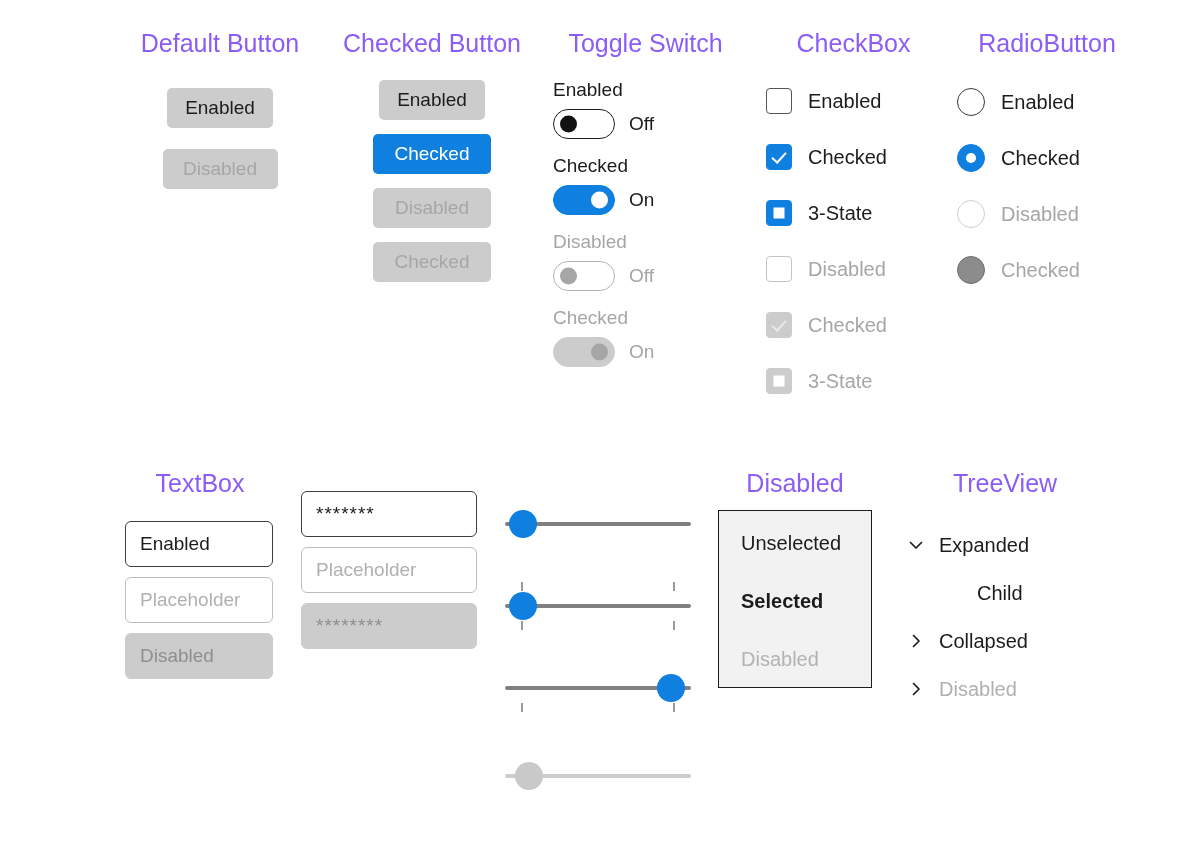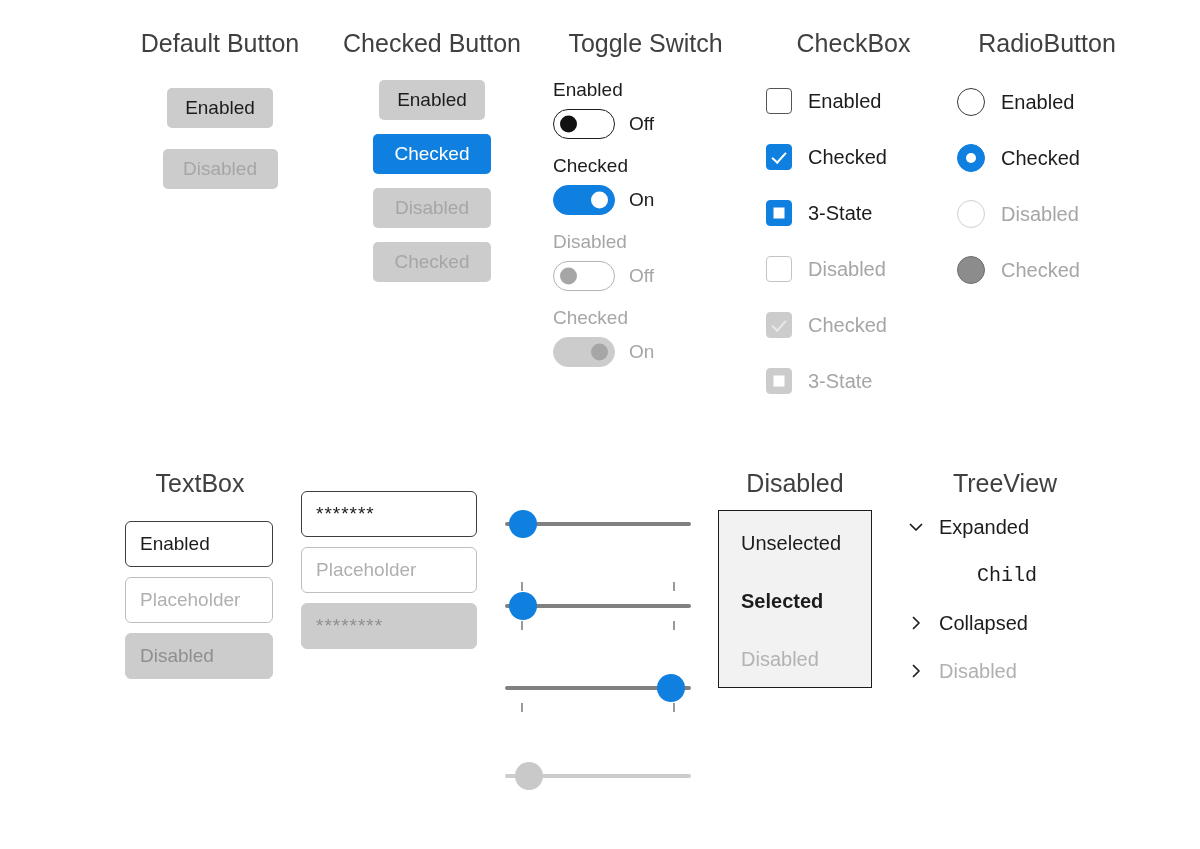--- a/index.html
+++ b/index.html
@@ -19,21 +19,21 @@
   .gallery {
     position: absolute;
     inset: 0;
   }
 
   
   .col { position: absolute; }
   .col-title {
     font-size: 25px;
     font-weight: 400;
-    color: #404040;
+    color: #8b5cf6;
     text-align: center;
     line-height: 30px;
     white-space: nowrap;
   }
 
   
   .btn {
     display: flex;
     align-items: center;
     justify-content: center;
@@ -258,21 +258,21 @@
     display: flex;
     align-items: center;
     justify-content: center;
   }
   .tv-label {
     font-size: 20px;
     color: #1c1c1c;
     white-space: nowrap;
   }
   .tv-label.dim { color: #b0b0b0; }
-  .tv-child { padding-left: 72px; font-family: Liberation Mono, monospace; }
+  .tv-child { padding-left: 72px; }
 </style>
 </head>
 <body>
 
 <div class="gallery">
 
   <div class="col" style="left:128px; top:28px; width:184px;">
     <div class="col-title">Default Button</div>
     <div class="btn-stack" style="margin-top:30px;">
       <div class="btn" style="width:106px;">Enabled</div>
@@ -443,21 +443,21 @@
     <div class="listbox" style="margin-top:12px;">
       <div class="lb-item">Unselected</div>
       <div class="lb-item sel">Selected</div>
       <div class="lb-item dis">Disabled</div>
     </div>
   </div>
 
   <div class="col" style="left:905px; top:468px; width:200px;">
     <div class="col-title">TreeView</div>
 
-    <div style="margin-top:14px;">
+    <div style="margin-top:32px;">
       <div class="tv-row">
         <div class="chev">
           <svg width="18" height="18" viewBox="0 0 18 18">
               <path d="M3.5 6.5 L9 12 L14.5 6.5" fill="none" stroke="#1c1c1c" stroke-width="1.7" stroke-linecap="round" stroke-linejoin="round"></path>
             </svg>
         </div>
         <div class="tv-label" style="margin-left:12px;">Expanded</div>
       </div>
 
       <div class="tv-row tv-child" style="margin-top:18px;">

